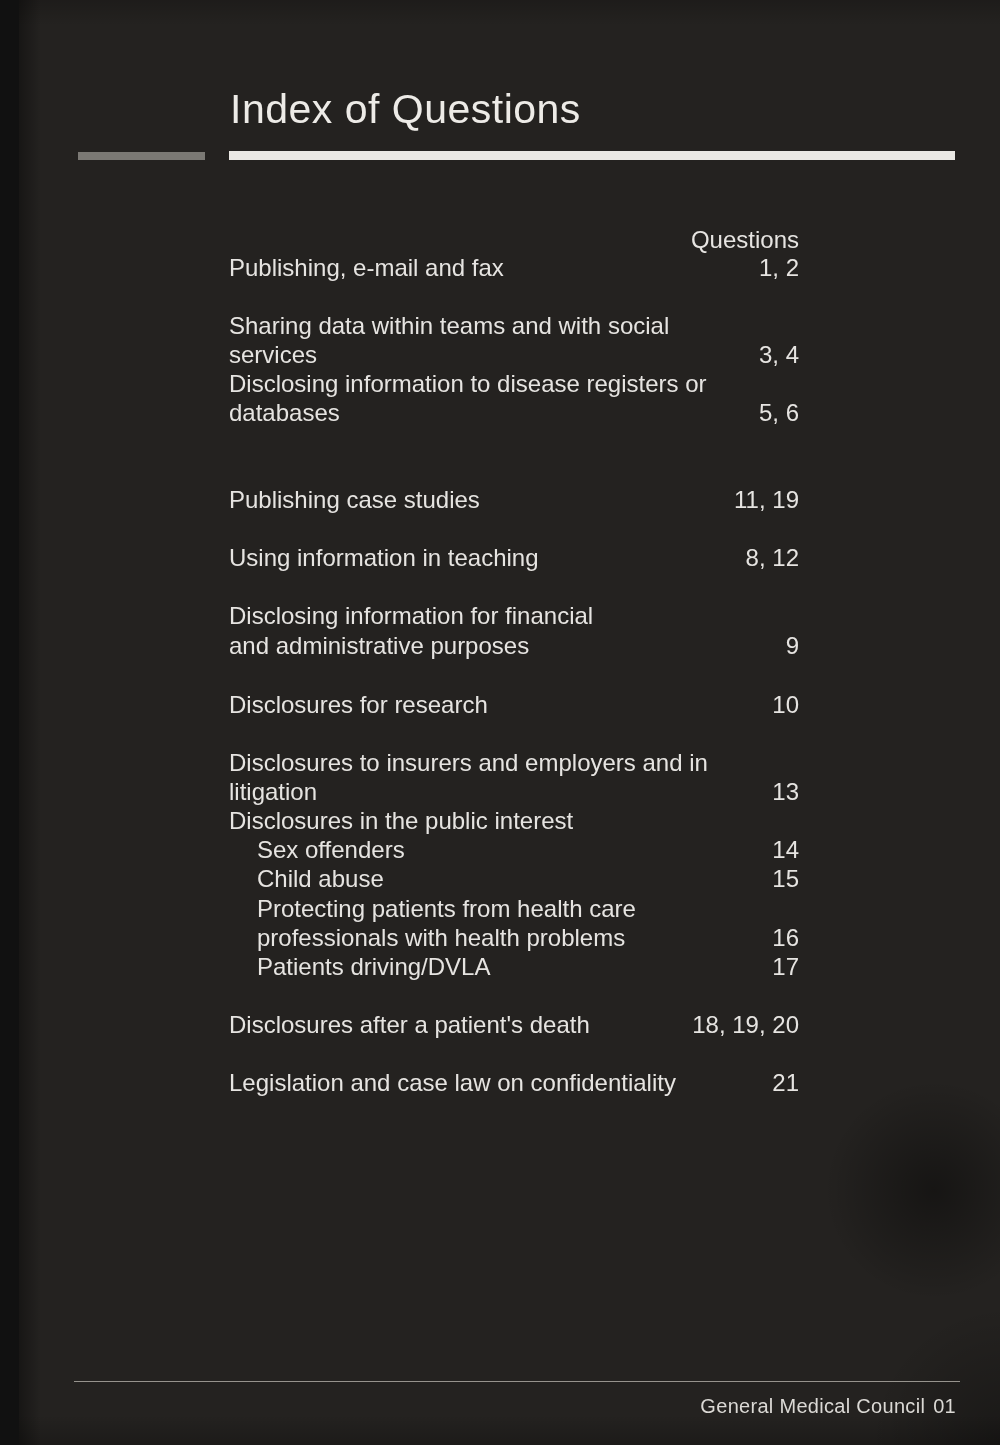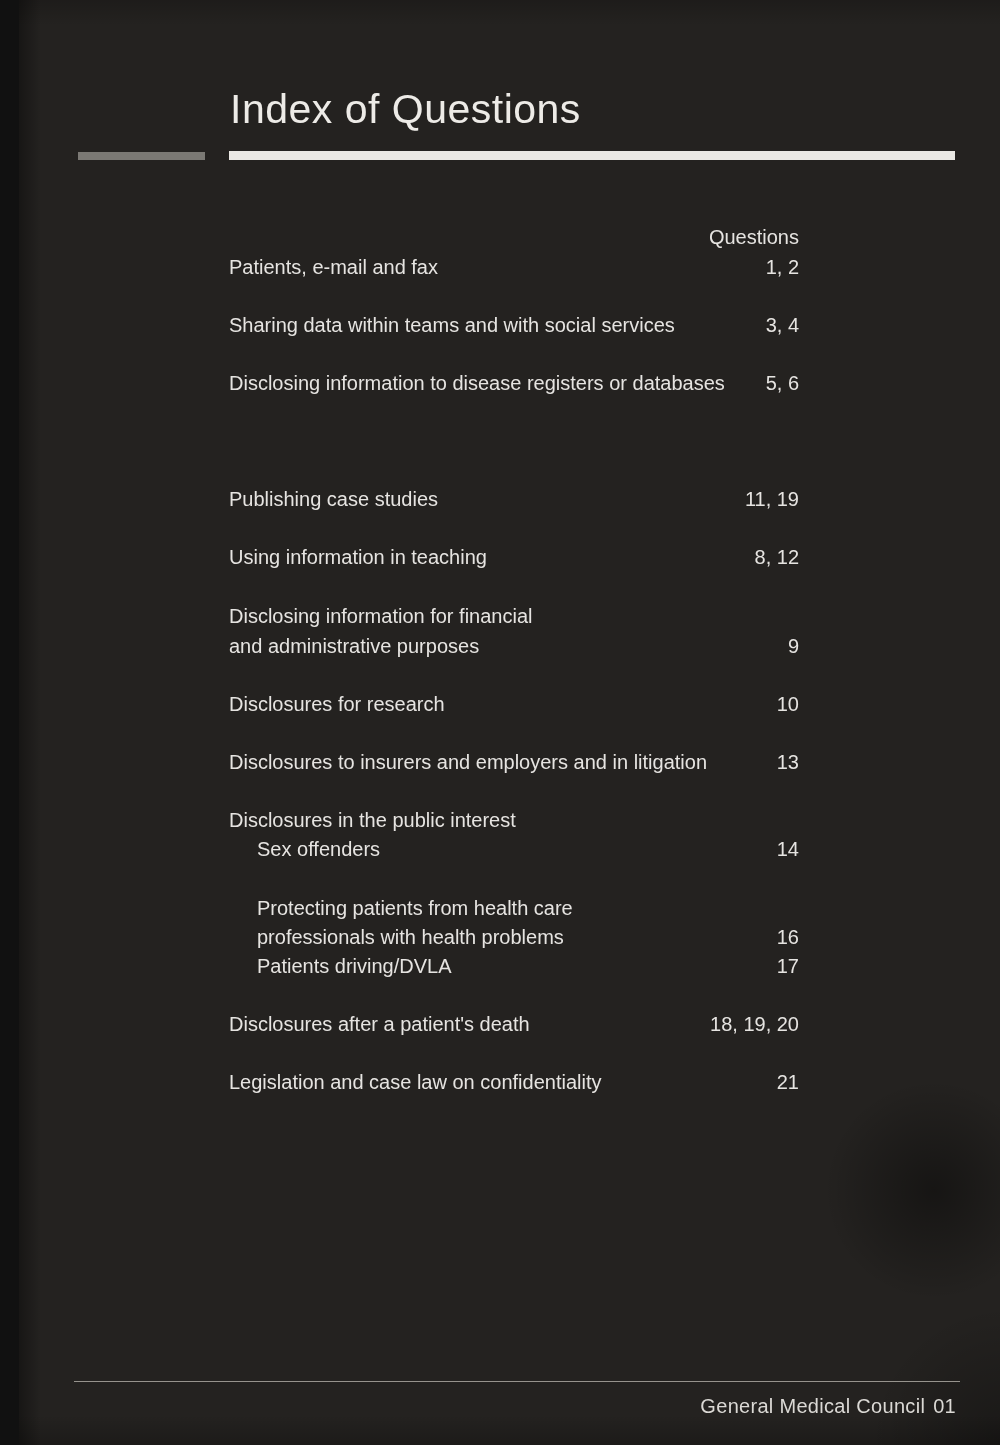--- a/index.html
+++ b/index.html
@@ -54,21 +54,21 @@
     background: #eae8e4;
   }
 
   
   .toc {
     position: absolute;
     left: 210px;
     top: 0;
     width: 570px; 
     height: 1200px;
-    font-size: 20px;
+    font-size: 24px;
   }
   .col-header {
     position: absolute;
     top: 226px;
     right: 0;
     color: #e6e4e1;
   }
   .toc-row {
     position: absolute;
     left: 0;
@@ -111,21 +111,21 @@
 
   <div class="rule-gray"></div>
   <div class="rule-white"></div>
 
   <div class="toc">
 
     <div class="col-header">Questions</div>
 
     <div class="toc-row" style="top:253px">
       <div class="labels">
-          <span>Patients, e-mail and fax</span>
+          <span>Publishing, e-mail and fax</span>
         </div>
       <span class="num">1, 2</span>
     </div>
 
     <div class="toc-row" style="top:311px">
       <div class="labels">
           <span>Sharing data within teams and with social services</span>
         </div>
       <span class="num">3, 4</span>
     </div>
@@ -180,20 +180,26 @@
         </div>
     </div>
 
     <div class="toc-row indent" style="top:835px">
       <div class="labels">
           <span>Sex offenders</span>
         </div>
       <span class="num">14</span>
     </div>
 
+    <div class="toc-row indent" style="top:864px">
+      <div class="labels">
+          <span>Child abuse</span>
+        </div>
+      <span class="num">15</span>
+    </div>
 
     <div class="toc-row indent" style="top:894px">
       <div class="labels">
         <span>Protecting patients from health care</span>
         <span>professionals with health problems</span>
       </div>
       <span class="num">16</span>
     </div>
 
     <div class="toc-row indent" style="top:952px">

